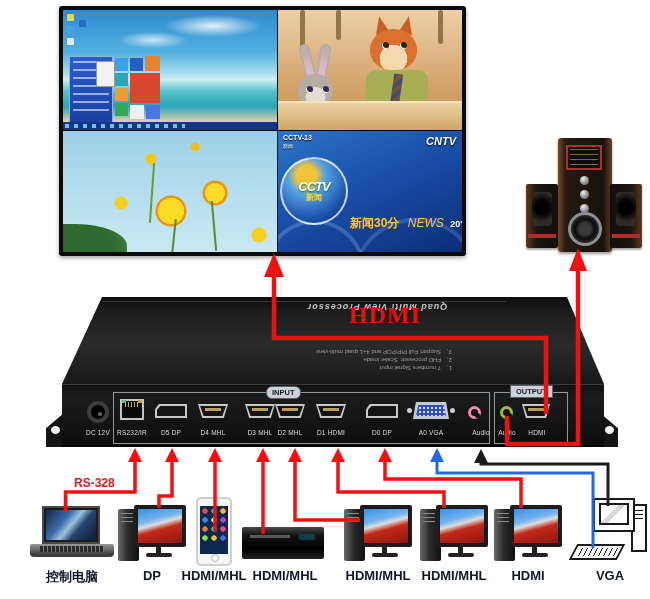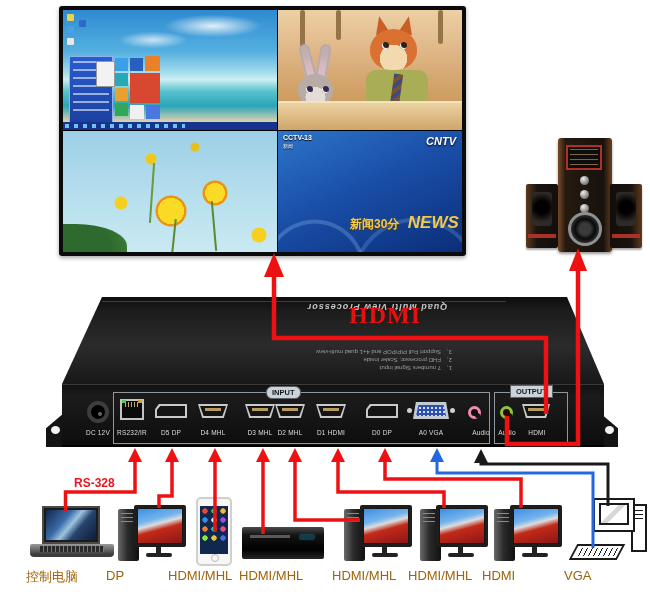--- a/index.html
+++ b/index.html
@@ -66,21 +66,21 @@
   .globe{position:absolute;left:2px;top:26px;width:68px;height:68px;border-radius:50%;
          border:2px solid rgba(255,255,255,.75);box-sizing:border-box;
          background:radial-gradient(circle at 38% 26%,#f0c43a 0 16%,#57a2e2 30%,#1c55ac 68%,#0a2a6c 100%);
          display:flex;align-items:center;justify-content:center;flex-direction:column;}
   .globe-t1{font-weight:bold;font-style:italic;font-size:13px;color:#fff;text-shadow:0 1px 2px #063;letter-spacing:-1px;}
   .globe-t2{font-weight:bold;font-size:8px;color:#ffd24a;margin-top:-2px;}
   .clock{position:absolute;left:62px;top:24px;font-weight:bold;font-style:italic;font-size:35px;
          color:#f8ecc0;letter-spacing:-1px;text-shadow:0 1px 0 #caa23c,0 2px 3px rgba(60,40,0,.7);}
   .newsline{position:absolute;left:72px;top:82px;white-space:nowrap;}
   .newsline .cn{font-weight:bold;font-size:12px;color:#f4c948;text-shadow:0 1px 1px #5a3c00;}
-  .newsline .en{font-weight:bold;font-style:italic;font-size:17px;color:#f4c948;margin-left:4px;}
+  .newsline .en{font-weight:normal;font-style:italic;font-size:12px;color:#f4c948;margin-left:4px;}
   .newsline .num{font-weight:bold;font-size:9px;color:#fff;margin-left:2px;}
   .chan{position:absolute;left:5px;top:3px;color:#fff;font-weight:bold;font-size:7px;line-height:8px;
         text-shadow:0 1px 1px #000;}
   .chan small{font-size:5px;font-weight:normal;display:block;}
   .cntv{position:absolute;right:6px;top:4px;color:#fff;font-weight:bold;font-style:italic;font-size:11px;
         text-shadow:0 1px 2px #000;}
 
   
   .spk{z-index:10;}
   .sub{position:absolute;left:558px;top:138px;width:54px;height:114px;border-radius:3px;
@@ -207,22 +207,22 @@
   .cl-mon{position:absolute;left:20px;top:0;width:42px;height:34px;background:#fff;border:2px solid #1a1a1a;box-sizing:border-box;}
   .cl-scr{position:absolute;left:4px;top:3px;width:30px;height:22px;border:2px solid #1a1a1a;box-sizing:border-box;
       background:linear-gradient(135deg,#fff 40%,#d8d8d8 41% 55%,#fff 56%);}
   .cl-tower{position:absolute;left:58px;top:6px;width:16px;height:48px;background:#fff;border:2px solid #1a1a1a;box-sizing:border-box;}
   .cl-tline{position:absolute;left:2px;top:4px;width:8px;height:12px;
       background:repeating-linear-gradient(180deg,#1a1a1a 0 1px,transparent 1px 4px);}
   .cl-kbd{position:absolute;left:0px;top:46px;width:48px;height:16px;background:#fff;border:2px solid #1a1a1a;
       box-sizing:border-box;transform:skewX(-28deg);
       background-image:repeating-linear-gradient(90deg,#1a1a1a 0 1px,transparent 1px 5px);background-clip:content-box;padding:2px;}
 
-  .src-label{position:absolute;top:568px;width:92px;z-index:60;
-             font-weight:normal;font-size:13px;color:#a16207;}
+  .src-label{position:absolute;top:568px;width:92px;text-align:center;z-index:60;
+             font-weight:bold;font-size:13px;color:#0f172a;}
 </style>
 </head>
 <body>
 
 <div class="stage">
 
   <div class="abs tv">
     <div class="tv-grid">
 
       <div class="quad q-tl">
@@ -279,20 +279,24 @@
         <div class="abs" style="left:88px;top:32px;width:2px;height:60px;background:#6a9a3a;transform:rotate(4deg);"></div>
         <div class="abs" style="left:0;bottom:0;width:64px;height:28px;background:radial-gradient(circle at 20% 100%,#2e6a2e 0 60%,#3f7f38 100%);border-radius:0 80% 0 0;"></div>
       </div>
 
       <div class="quad q-br">
         <div class="chan">
           <span>CCTV-13</span>
           <small>新闻</small>
         </div>
         <div class="cntv">CNTV</div>
+        <div class="globe">
+          <span class="globe-t1">CCTV</span>
+          <span class="globe-t2">新闻</span>
+        </div>
         <div class="newsline">
           <span class="cn">新闻30分</span>
           <span class="en">NEWS</span>
           <span class="num">20'</span>
         </div>
       </div>
     </div>
   </div>
 
   <div class="spk">

